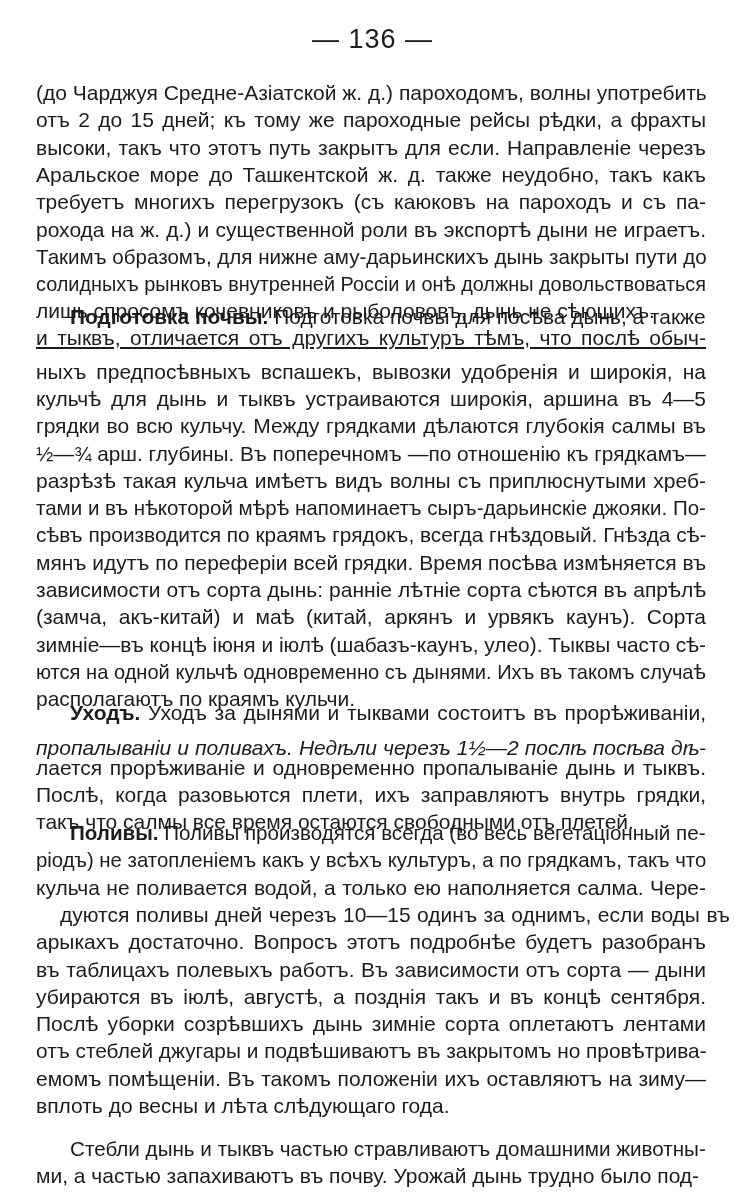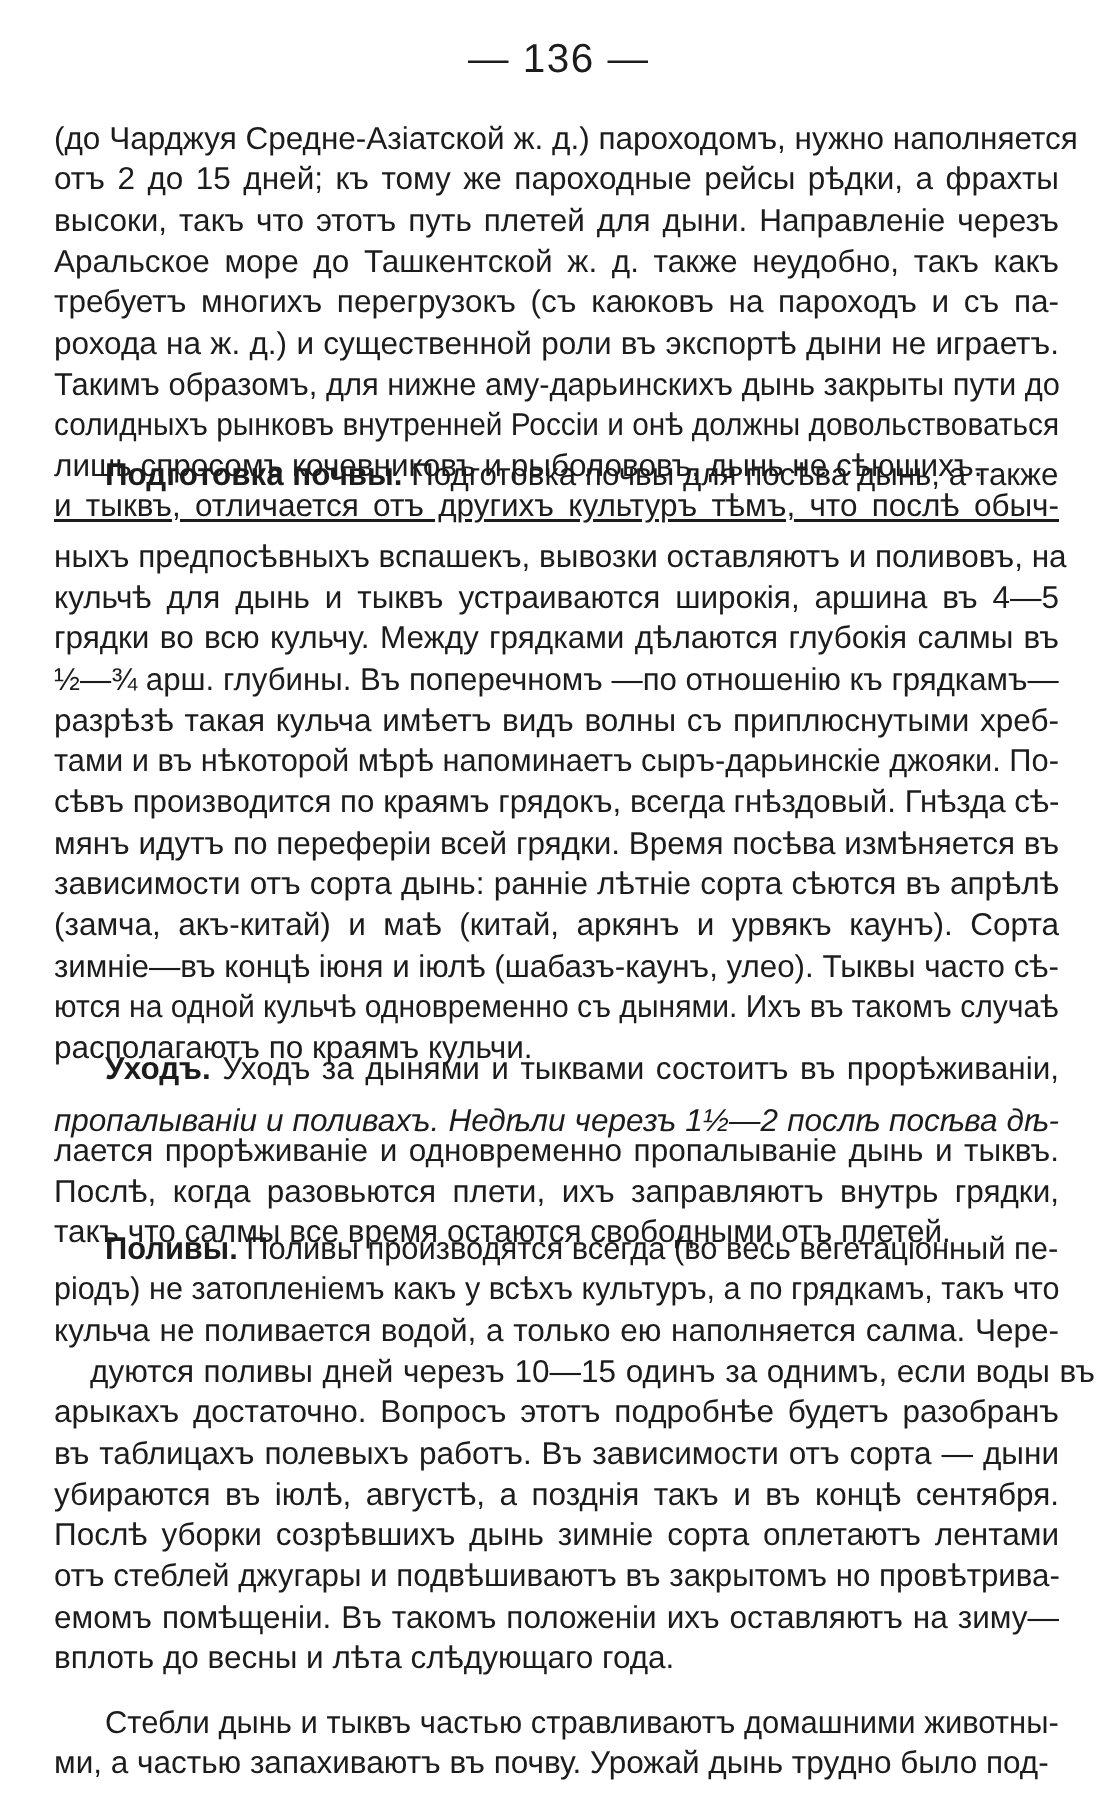--- a/index.html
+++ b/index.html
@@ -23,34 +23,34 @@
   .line .bold { font-weight: bold; }
 </style>
 </head>
 <body>
 
 <div>
   <div class="page-number">— 136 —</div>
 
   <div id="text-block">
       <div>
-        <div class="line" style="top: 80px; width: 670px;"><span>(до Чарджуя Средне-Азiатской ж. д.) пароходомъ, нужно наполняется</span></div>
+        <div class="line" style="top: 80px; width: 670px;"><span>(до Чарджуя Средне-Азiатской ж. д.) пароходомъ, волны употребить</span></div>
         <div class="line" style="top: 107px; width: 670px;"><span>отъ 2 до 15 дней; къ тому же пароходные рейсы рѣдки, а фрахты</span></div>
-        <div class="line" style="top: 135px; width: 670px;"><span>высоки, такъ что этотъ путь плетей для дыни. Направленiе черезъ</span></div>
+        <div class="line" style="top: 135px; width: 670px;"><span>высоки, такъ что этотъ путь закрытъ для если. Направленiе черезъ</span></div>
         <div class="line" style="top: 162px; width: 670px;"><span>Аральское море до Ташкентской ж. д. также неудобно, такъ какъ</span></div>
         <div class="line" style="top: 189px; width: 670px;"><span>требуетъ многихъ перегрузокъ (съ каюковъ на пароходъ и съ па-</span></div>
         <div class="line" style="top: 217px; width: 670px;"><span>рохода на ж. д.) и существенной роли въ экспортѣ дыни не играетъ.</span></div>
         <div class="line" style="top: 244px; width: auto; transform: scaleX(0.98);"><span>Такимъ образомъ, для нижне аму-дарьинскихъ дынь закрыты пути до</span></div>
         <div class="line" style="top: 271px; width: auto; transform: scaleX(0.946);"><span>солидныхъ рынковъ внутренней Россiи и онѣ должны довольствоваться</span></div>
         <div class="line last" style="top: 298px; width: auto;"><span>лишь спросомъ кочевниковъ и рыболововъ, дынь не сѣющихъ.</span></div>
       </div>
       <div>
         <div class="line indent" style="top: 304px; width: auto; transform: scaleX(0.995);"><span class="bold">Подготовка почвы.</span> <span>Подготовка почвы для посѣва дынь, а также</span></div>
         <div class="line" style="top: 325px; width: 670px; text-decoration: underline;"><span>и тыквъ, отличается отъ другихъ культуръ тѣмъ, что послѣ обыч-</span></div>
-        <div class="line" style="top: 359px; width: 670px;"><span>ныхъ предпосѣвныхъ вспашекъ, вывозки оставляютъ и поливовъ, на</span></div>
+        <div class="line" style="top: 359px; width: 670px;"><span>ныхъ предпосѣвныхъ вспашекъ, вывозки удобренiя и широкiя, на</span></div>
         <div class="line" style="top: 386px; width: 670px;"><span>кульчѣ для дынь и тыквъ устраиваются широкiя, аршина въ 4—5</span></div>
         <div class="line" style="top: 413px; width: 670px;"><span>грядки во всю кульчу. Между грядками дѣлаются глубокiя салмы въ</span></div>
         <div class="line" style="top: 441px; width: auto; transform: scaleX(0.99);"><span>½—¾ арш. глубины. Въ поперечномъ —по отношенiю къ грядкамъ—</span></div>
         <div class="line" style="top: 468px; width: 670px;"><span>разрѣзѣ такая кульча имѣетъ видъ волны съ приплюснутыми хреб-</span></div>
         <div class="line" style="top: 495px; width: auto; transform: scaleX(0.978);"><span>тами и въ нѣкоторой мѣрѣ напоминаетъ сыръ-дарьинскiе джояки. По-</span></div>
         <div class="line" style="top: 522px; width: auto; transform: scaleX(0.993);"><span>сѣвъ производится по краямъ грядокъ, всегда гнѣздовый. Гнѣзда сѣ-</span></div>
         <div class="line" style="top: 550px; width: auto; transform: scaleX(0.999);"><span>мянъ идутъ по переферiи всей грядки. Время посѣва измѣняется въ</span></div>
         <div class="line" style="top: 577px; width: 670px;"><span>зависимости отъ сорта дынь: раннiе лѣтнiе сорта сѣются въ апрѣлѣ</span></div>
         <div class="line" style="top: 604px; width: 670px;"><span>(замча, акъ-китай) и маѣ (китай, аркянъ и урвякъ каунъ). Сорта</span></div>
         <div class="line" style="top: 632px; width: auto; transform: scaleX(0.994);"><span>зимнiе—въ концѣ iюня и iюлѣ (шабазъ-каунъ, улео). Тыквы часто сѣ-</span></div>

